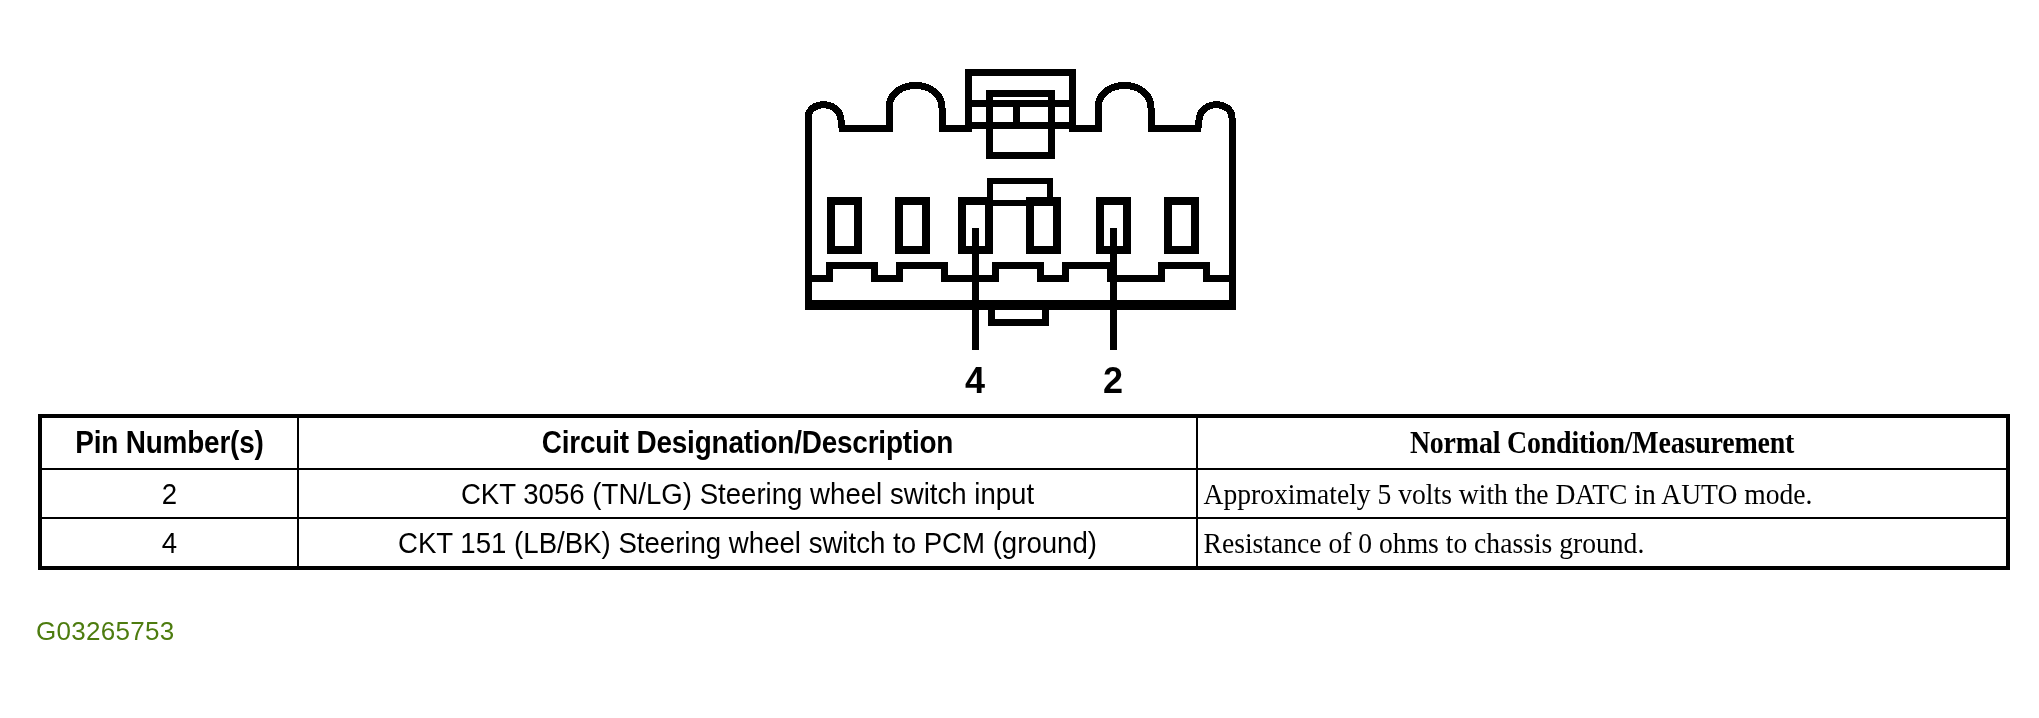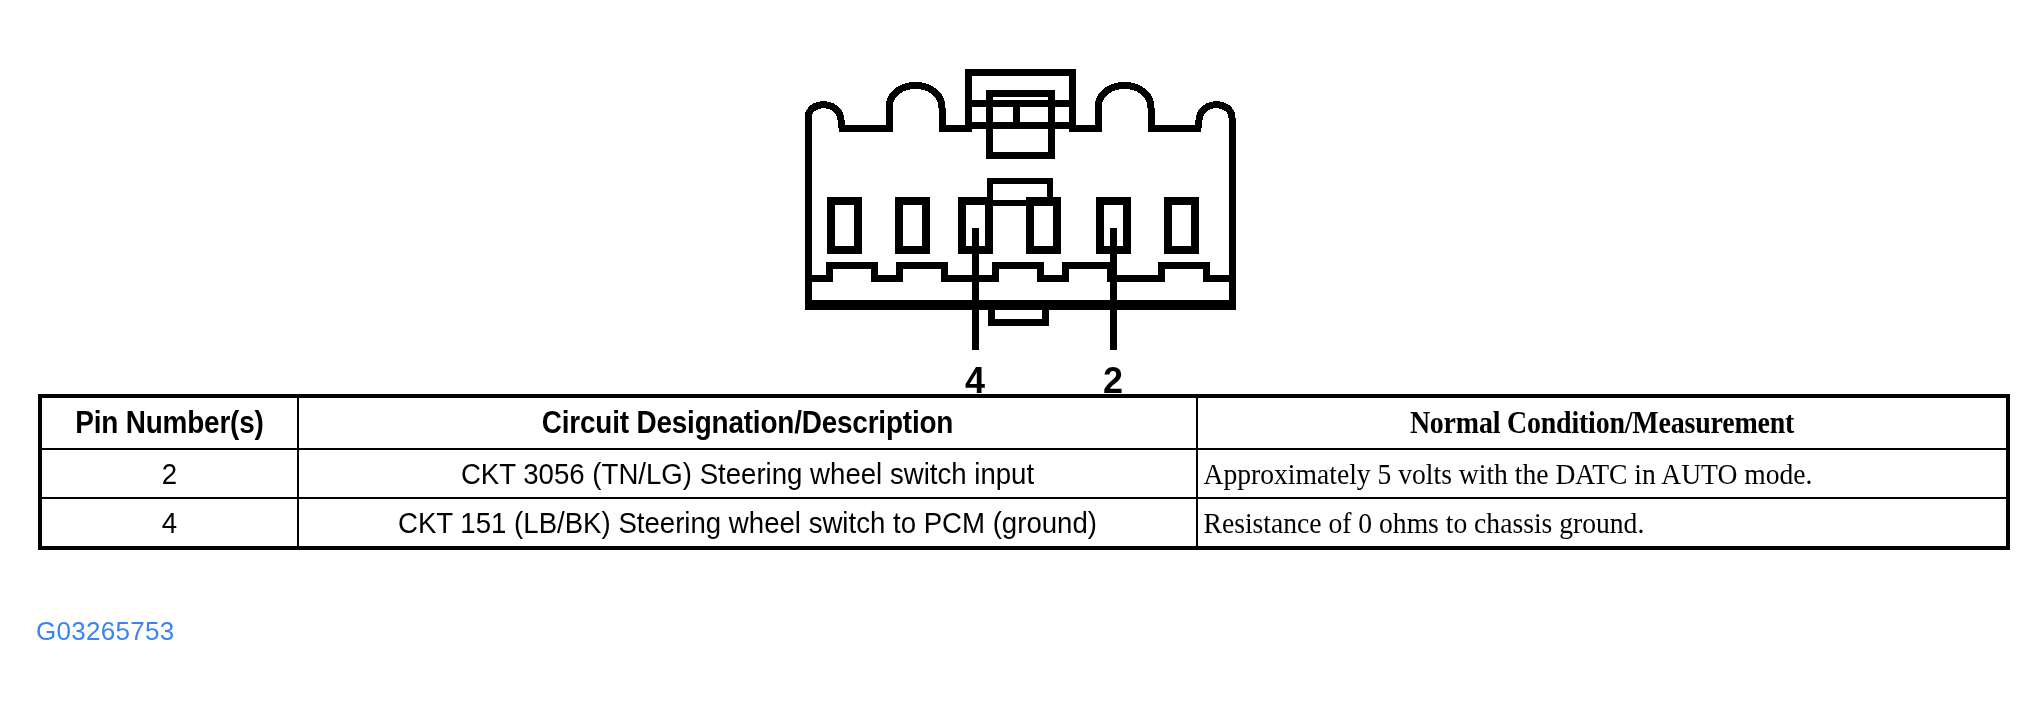--- a/index.html
+++ b/index.html
@@ -37,21 +37,21 @@
     position: absolute;
     left: 0;
     top: 0;
     display: block;
   }
 
   
   .pin-table-wrap {
     position: absolute;
     left: 38px;
-    top: 394px;
+    top: 414px;
     width: 1960px;
   }
   table.pin-table {
     border-collapse: collapse;
     width: 1960px;
     table-layout: fixed;
     background: #ffffff;
   }
   table.pin-table td, table.pin-table th {
     border: 2px solid #000000;
@@ -117,21 +117,21 @@
   td.col-normal .cell-inner { text-align: left; padding-left: 6px; }
 
   
   .figure-id {
     position: absolute;
     left: 36px;
     top: 616px;
     font-size: 26px;
     font-weight: normal;
     letter-spacing: 0.3px;
-    color: #3b82f6;
+    color: #4d7c0f;
     font-family: "Liberation Sans", sans-serif;
   }
 </style>
 </head>
 <body>
 
 <div id="page">
 
   <div class="connector-figure">
     <svg class="connector-svg" width="2039" height="410" viewBox="0 0 2039 410" shape-rendering="crispEdges">

